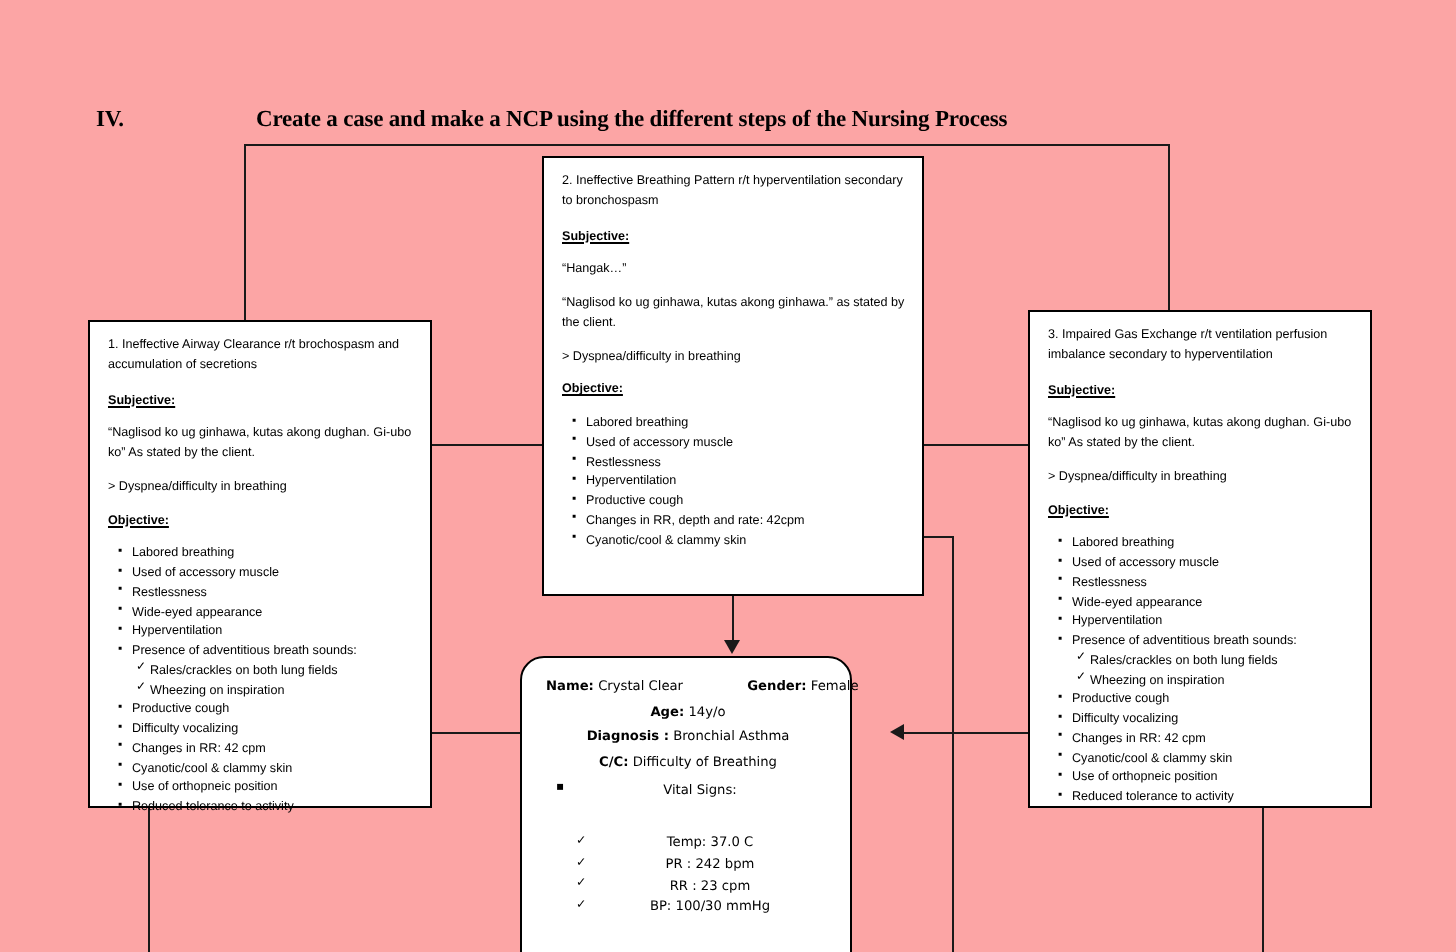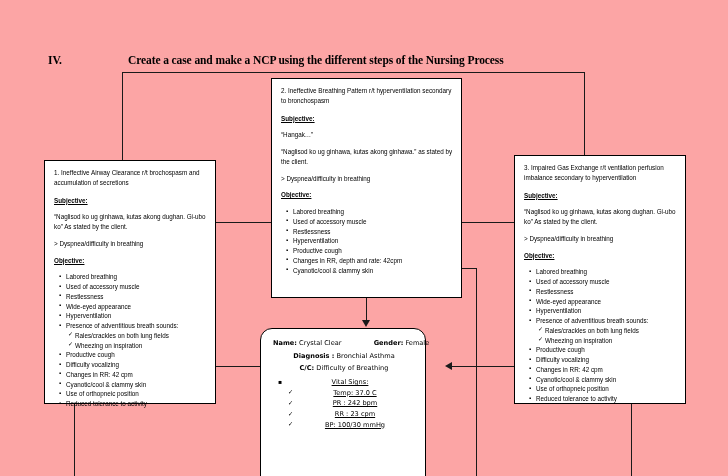--- a/index.html
+++ b/index.html
@@ -134,30 +134,29 @@
   .patient-card .row { margin-bottom: 2px; white-space: nowrap; }
   .patient-card b { font-weight: bold; }
   .patient-card .gender-pair { margin-left: 30px; }
   .patient-card ul {
     margin: 3px 0 0 0;
     padding-left: 12px;
     list-style: none;
   }
   .patient-card ul li {
     position: relative;
-    text-decoration: underline;
   }
   .patient-card ul li::before {
     content: "\25AA";
     position: absolute;
     left: -7px;
     top: -0.5px;
     font-size: 6px;
   }
-  .patient-card ul ul { padding-left: 10px; margin-top: 0; }
+  .patient-card ul ul { padding-left: 10px; margin-top: 16px; }
   .patient-card ul ul li::before { content: "\2713"; font-size: 6.2px; }
 </style>
 </head>
 <body>
 
 <div id="page">
 
   <div class="heading">
     <span class="numeral">IV.</span>
     <span class="htext">Create a case and make a NCP using the different steps of the Nursing Process</span>
@@ -258,20 +257,24 @@
   </div>
 
   <div class="patient-card" style="left:260px; top:328px; width:166px; height:167px;text-align:center;">
     <div class="row">
       <b>Name:</b>
       <span>Crystal Clear</span>
       <b class="gender-pair">Gender:</b>
       <span>Female</span>
     </div>
     <div class="row">
+      <b>Age:</b>
+      <span>14y/o</span>
+    </div>
+    <div class="row">
       <b>Diagnosis :</b>
       <span>Bronchial Asthma</span>
     </div>
     <div class="row">
       <b>C/C:</b>
       <span>Difficulty of Breathing</span>
     </div>
     <ul>
       <li>Vital Signs:</li>
       <ul>

